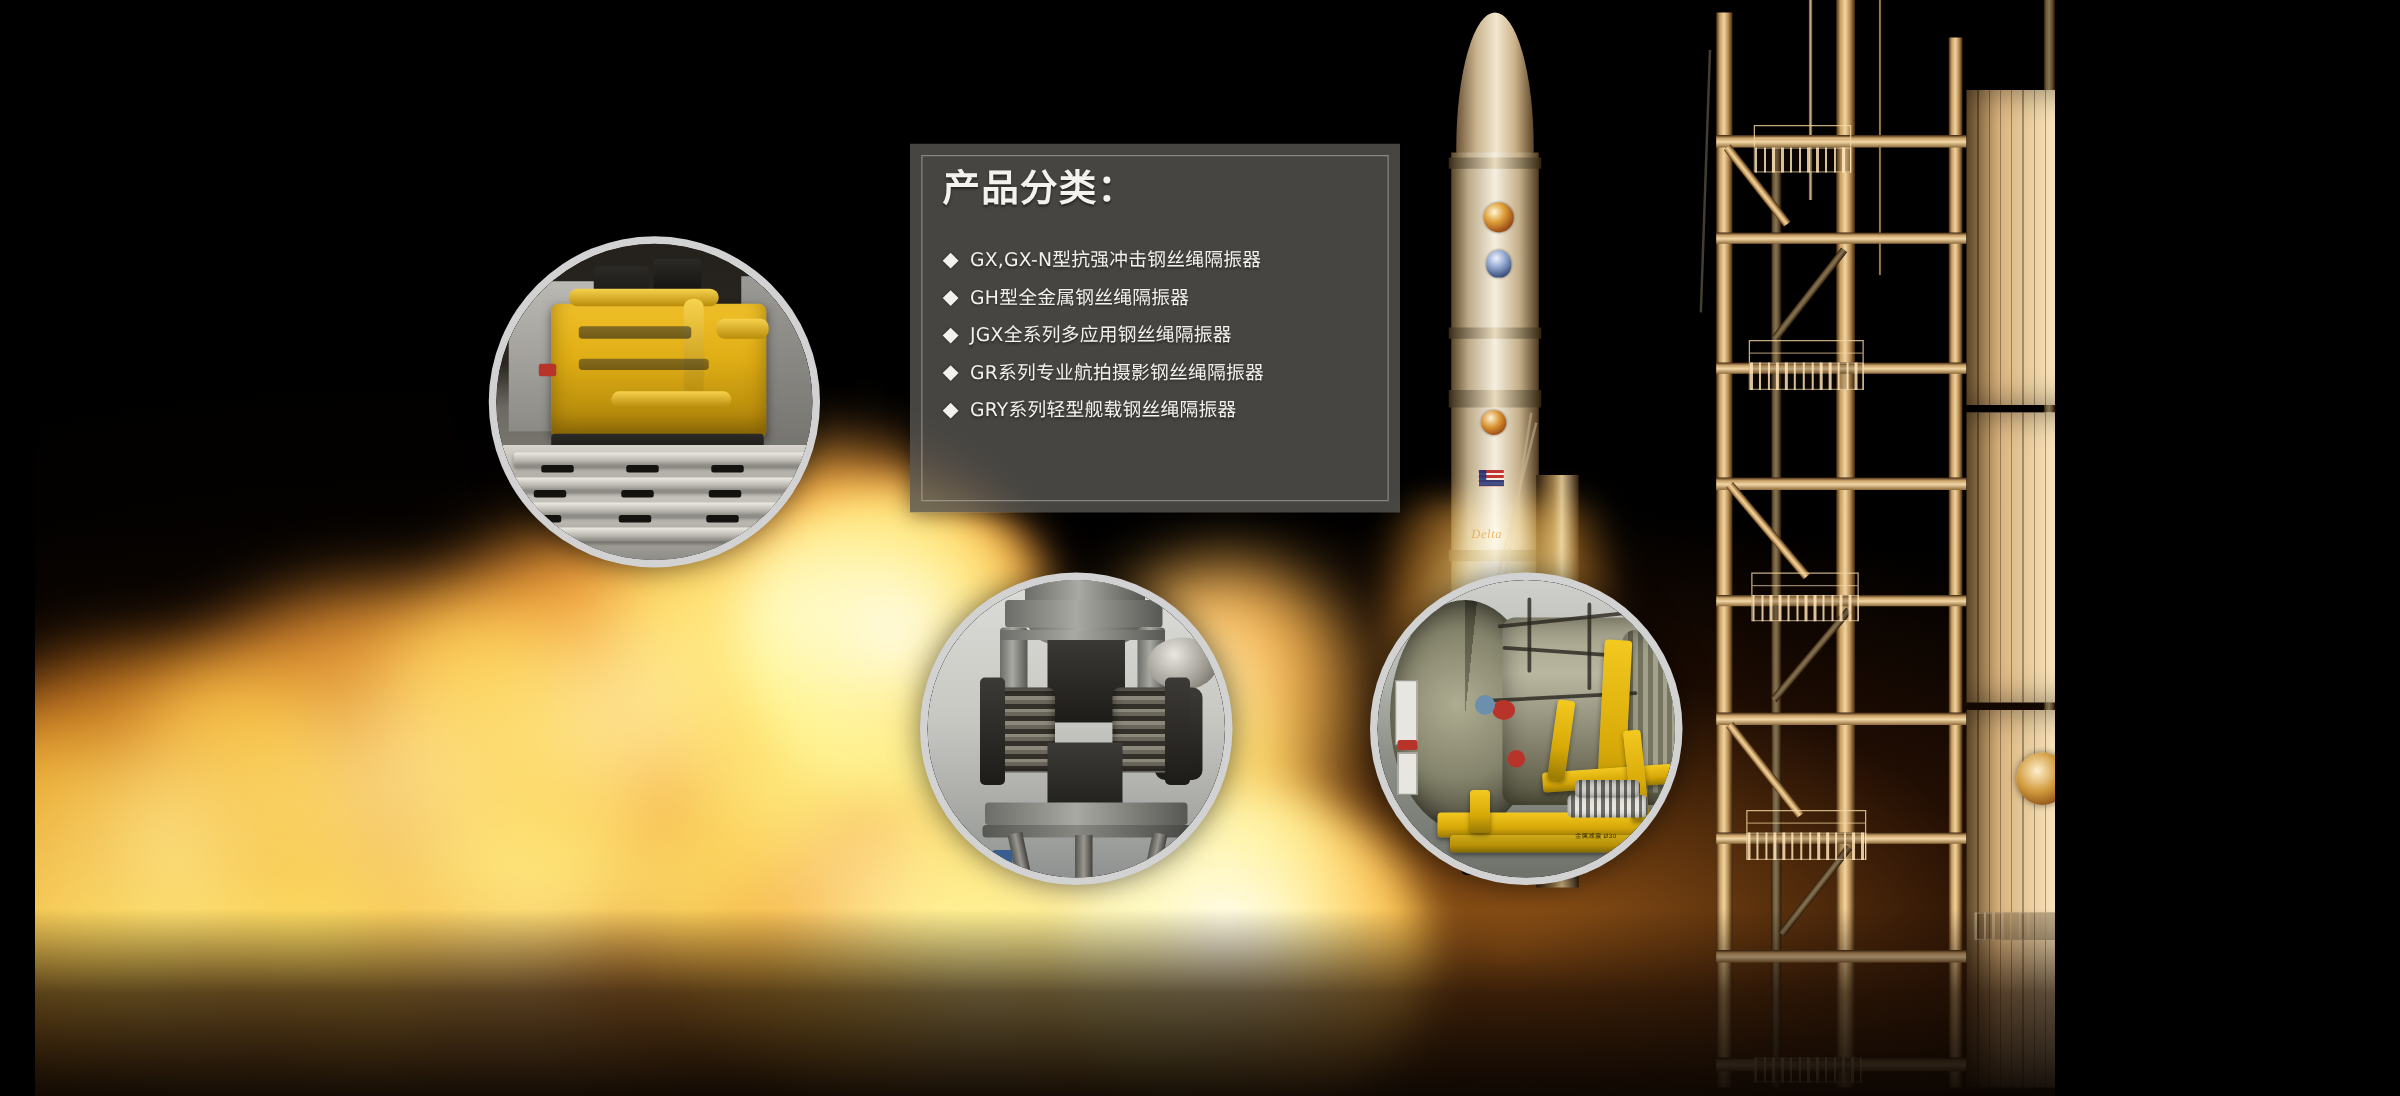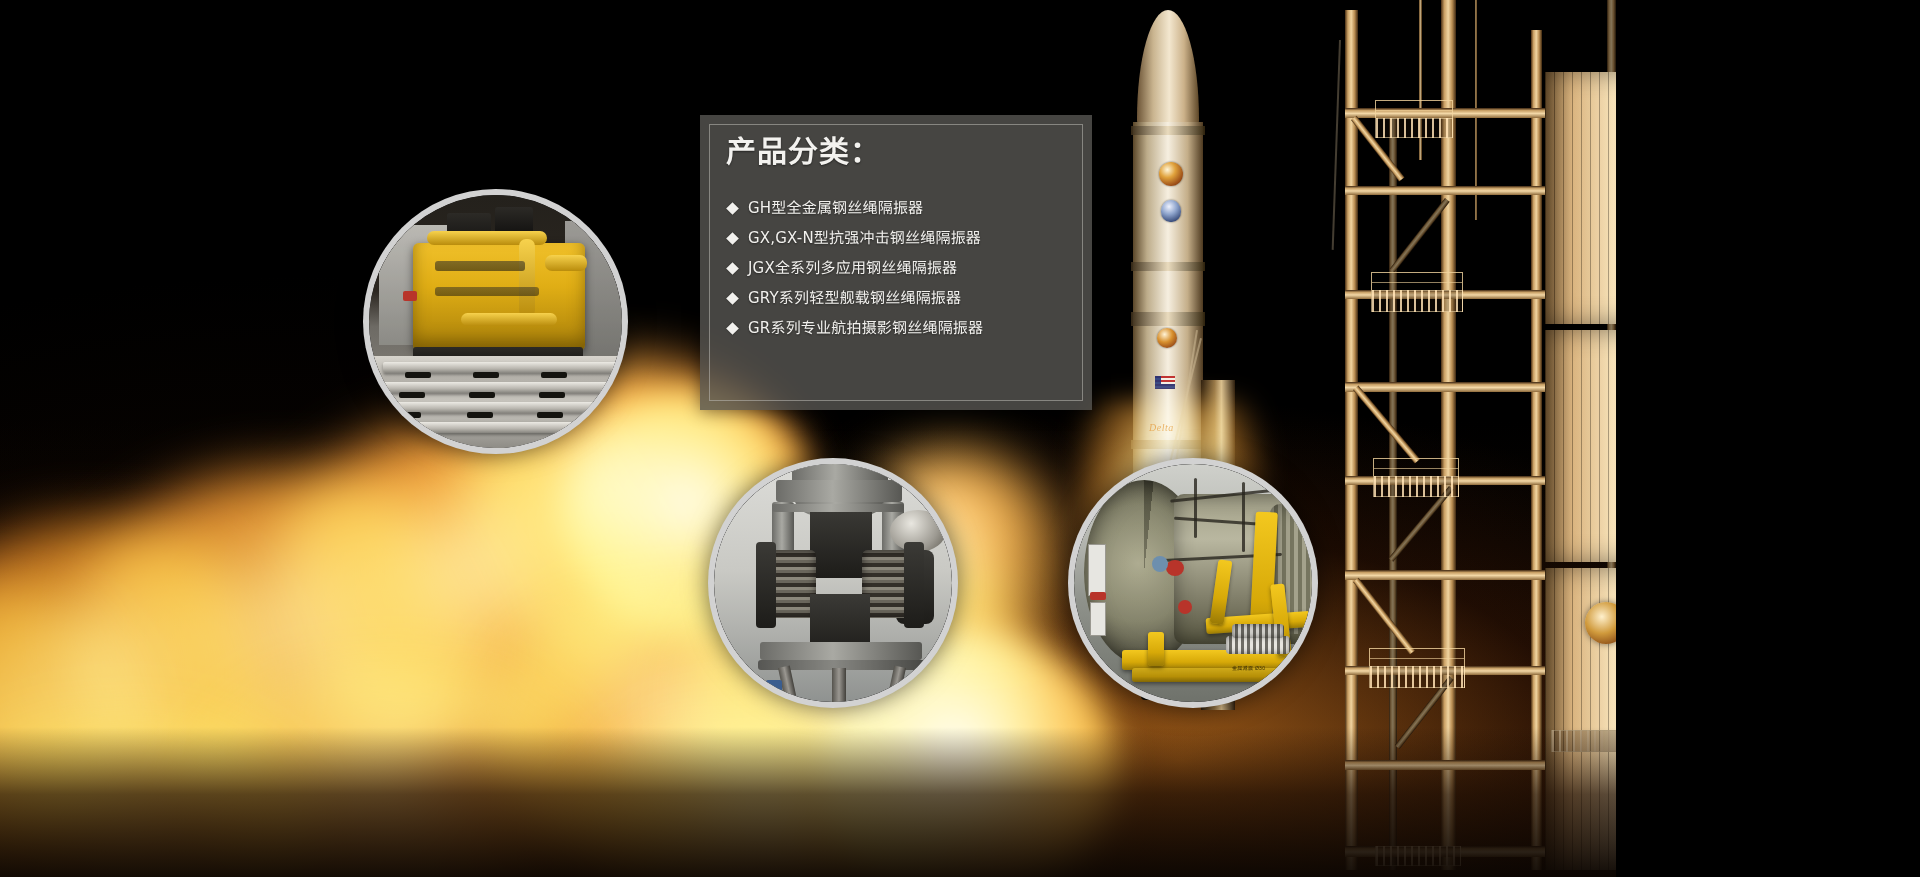--- a/index.html
+++ b/index.html
@@ -10,20 +10,21 @@
     font-family:"Liberation Sans","DejaVu Sans",sans-serif;
     position:relative;
   }
 
   
   #stage {
     position:absolute; inset:0;
     width:1616px; height:877px;
     background:#050302;
     overflow:hidden;
+    margin-left:28px;
   }
 
   
   .sky {
     position:absolute; inset:0;
     background:
       radial-gradient(ellipse 900px 500px at 1180px 760px, rgba(255,150,40,.55) 0%, rgba(120,50,10,.18) 45%, rgba(0,0,0,0) 72%),
       radial-gradient(ellipse 1200px 700px at 300px 820px, rgba(255,130,30,.30) 0%, rgba(60,25,5,.10) 50%, rgba(0,0,0,0) 78%),
       linear-gradient(180deg, #000 0%, #000 48%, #070301 62%, #120702 78%, #1b0c03 100%);
   }
@@ -431,34 +432,34 @@
   </div>
 
   <section id="product-panel">
     <div class="inner-frame"></div>
 
     <h1 id="panel-title">产品分类：</h1>
 
     <ul id="category-list">
       <li>
         <span class="bullet-diamond"></span>
-        <span>GH型全金属钢丝绳隔振器</span>
+        <span>GX,GX-N型抗强冲击钢丝绳隔振器</span>
       </li>
       <li>
         <span class="bullet-diamond"></span>
-        <span>GX,GX-N型抗强冲击钢丝绳隔振器</span>
+        <span>GH型全金属钢丝绳隔振器</span>
       </li>
       <li>
         <span class="bullet-diamond"></span>
         <span>JGX全系列多应用钢丝绳隔振器</span>
       </li>
       <li>
         <span class="bullet-diamond"></span>
-        <span>GRY系列轻型舰载钢丝绳隔振器</span>
+        <span>GR系列专业航拍摄影钢丝绳隔振器</span>
       </li>
       <li>
         <span class="bullet-diamond"></span>
-        <span>GR系列专业航拍摄影钢丝绳隔振器</span>
+        <span>GRY系列轻型舰载钢丝绳隔振器</span>
       </li>
     </ul>
   </section>
 
 </div>
 
 </body></html>

